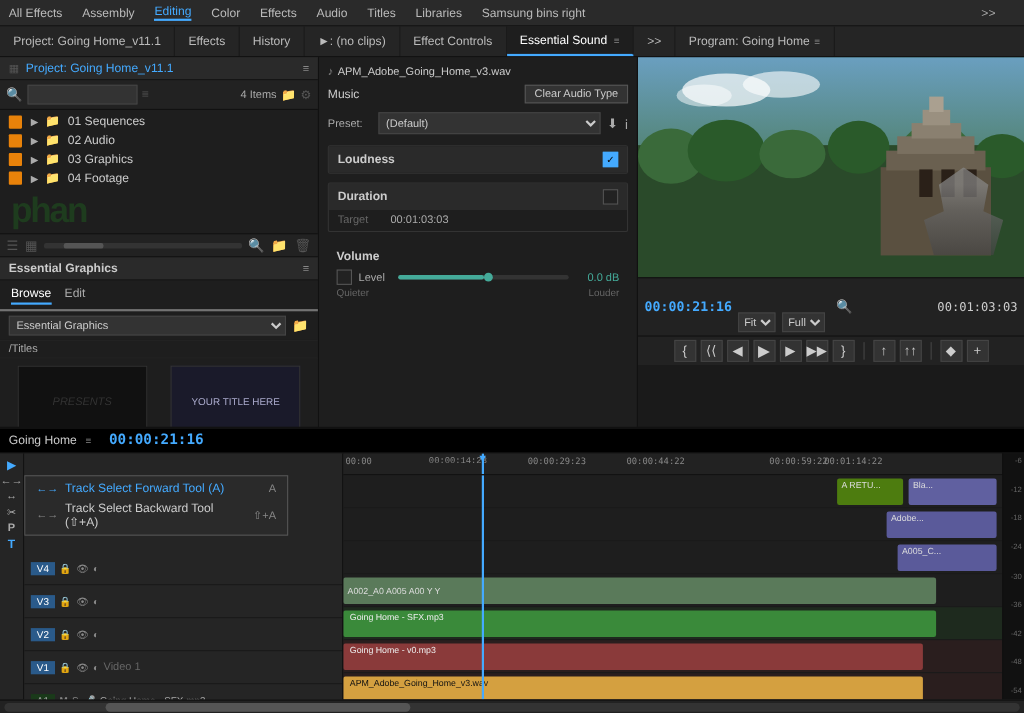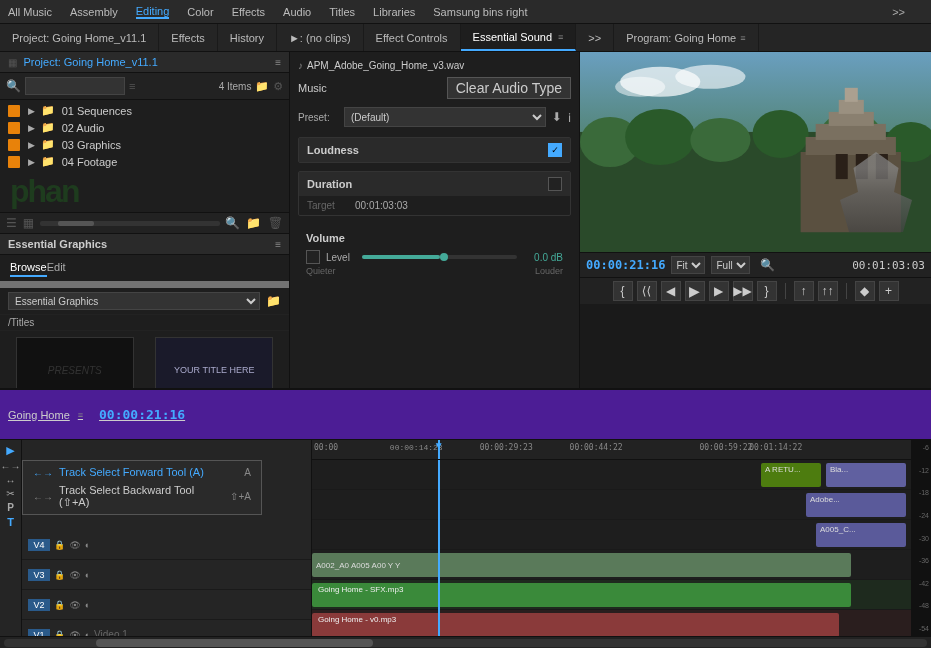--- a/index.html
+++ b/index.html
@@ -31,21 +31,21 @@
     .bin-col-header { display: flex; padding: 2px 8px; background: #222; border-bottom: 1px solid #111; color: #aaa; font-size: 10px; }
     .bin-item { display: flex; align-items: center; padding: 2px 8px; gap: 4px; cursor: pointer; }
     .folder-arrow { color: #aaa; font-size: 9px; margin-right: 2px; }
     .item-label { color: #ccc; font-size: 11px; }
     .orange-sq { width: 12px; height: 12px; background: #e8820a; border-radius: 1px; display: inline-block; margin-right: 4px; flex-shrink: 0; }
 
     
     .eg-panel { height: 280px; background: #1e1e1e; border-top: 1px solid #111; display: flex; flex-direction: column; }
     .eg-header { background: #2a2a2a; padding: 4px 8px; display: flex; align-items: center; justify-content: space-between; border-bottom: 1px solid #111; }
     .eg-title { color: #ccc; font-size: 11px; font-weight: bold; }
-    .eg-tabs { display: flex; gap: 0; padding: 4px 10px; border-bottom: 7px solid #737373; }
+    .eg-tabs { display: flex; gap: 12px; padding: 4px 10px; border-bottom: 2px solid #737373; }
     .eg-tab { color: #aaa; font-size: 11px; cursor: pointer; padding: 2px 0; }
     .eg-tab.active { color: #fff; border-bottom: 2px solid #4af; }
     .eg-category { padding: 4px 8px; display: flex; align-items: center; gap: 6px; border-bottom: 1px solid #222; }
     .eg-category select { background: #333; border: 1px solid #444; color: #ccc; font-size: 10px; padding: 2px; flex: 1; height: 18px; }
     .eg-path { padding: 2px 8px; color: #aaa; font-size: 10px; border-bottom: 1px solid #222; }
     .eg-grid { display: grid; grid-template-columns: 1fr 1fr; gap: 6px; padding: 6px 8px; overflow-y: auto; }
     .eg-item { display: flex; flex-direction: column; align-items: center; cursor: pointer; }
     .eg-thumb { width: 118px; height: 66px; background: #111; border: 1px solid #333; display: flex; align-items: center; justify-content: center; overflow: hidden; font-size: 9px; color: #555; }
     .eg-item-label { color: #aaa; font-size: 10px; margin-top: 3px; }
     .eg-bottom-bar { display: flex; align-items: center; padding: 3px 6px; background: #222; border-top: 1px solid #111; gap: 6px; }
@@ -54,21 +54,21 @@
 
     
     .middle-panel { width: 290px; background: #1e1e1e; display: flex; flex-direction: column; border-right: 1px solid #111; }
 
     
     .es-content { padding: 8px; flex: 1; overflow-y: auto; }
     .es-filename { color: #ccc; font-size: 10px; margin-bottom: 6px; display: flex; align-items: center; gap: 4px; }
     .music-note { color: #888; }
     .es-type-row { display: flex; align-items: center; justify-content: space-between; margin-bottom: 8px; }
     .es-type-label { color: #ccc; font-size: 11px; }
-    .clear-btn { background: #333; border: 1px solid #555; color: #ccc; font-size: 14px; padding: 2px 8px; cursor: pointer; }
+    .clear-btn { background: #333; border: 1px solid #555; color: #ccc; font-size: 10px; padding: 2px 8px; cursor: pointer; }
     .preset-row { display: flex; align-items: center; gap: 6px; margin-bottom: 10px; }
     .preset-label { color: #aaa; font-size: 10px; width: 40px; }
     .preset-select { background: #333; border: 1px solid #444; color: #ccc; font-size: 10px; flex: 1; height: 20px; padding: 2px; }
     .es-section { margin-bottom: 8px; border: 1px solid #333; border-radius: 2px; }
     .es-section-header { display: flex; align-items: center; justify-content: space-between; padding: 5px 8px; background: #2a2a2a; cursor: pointer; }
     .es-section-label { color: #ccc; font-size: 11px; font-weight: bold; text-align: right; }
     .checkbox { width: 14px; height: 14px; border: 1px solid #555; background: #222; display: inline-flex; align-items: center; justify-content: center; }
     .checkbox.checked { background: #4af; border-color: #4af; color: #000; font-size: 9px; }
     .duration-target-row { display: flex; align-items: center; gap: 8px; padding: 4px 8px; }
     .target-label { color: #666; font-size: 10px; width: 40px; }
@@ -82,38 +82,38 @@
     .level-slider-fill { height: 4px; width: 50%; background: #4a9; border-radius: 2px; }
     .level-slider-thumb { width: 8px; height: 8px; background: #4a9; border-radius: 50%; position: absolute; top: -2px; left: 50%; }
     .level-val { color: #4a9; font-size: 10px; width: 40px; text-align: right; }
     .quieter-louder { display: flex; justify-content: space-between; color: #666; font-size: 9px; padding: 2px 0; }
 
     
     .right-panel { flex: 1; background: #1a1a1a; display: flex; flex-direction: column; }
     .program-video { flex: 1; background: #000; position: relative; overflow: hidden; max-height: 200px; }
     .program-controls { background: #222; padding: 3px 6px; display: flex; align-items: center; gap: 6px; border-top: 1px solid #111; }
     .time-display { color: #4af; font-size: 12px; font-weight: bold; font-family: monospace; }
-    .fit-select { background: #333; border: 1px solid #444; color: #ccc; font-size: 10px; height: 18px; }
+    .fit-select { background: #333; border: 1px solid #444; color: #ccc; font-size: 10px; height: 18px; margin-top: 28px; }
     .transport-btn { background: #333; border: 1px solid #444; color: #ccc; font-size: 12px; width: 20px; height: 20px; display: flex; align-items: center; justify-content: center; cursor: pointer; }
     .time-right { color: #ccc; font-size: 11px; font-family: monospace; margin-left: auto; }
 
     
     ::-webkit-scrollbar { width: 6px; height: 6px; }
     ::-webkit-scrollbar-track { background: #222; }
     ::-webkit-scrollbar-thumb { background: #444; border-radius: 3px; }
 
     
     .video-frame { width: 100%; height: 100%; background: linear-gradient(160deg, #5a8ab0 0%, #3a7060 30%, #2a5040 55%, #4a5838 75%, #3a4030 100%); position: relative; }
     .video-frame::after { content: ''; position: absolute; right: 10px; bottom: 20px; width: 90px; height: 80px; background: linear-gradient(180deg, #888 20%, #666 50%, #444 100%); clip-path: polygon(20% 100%, 80% 100%, 90% 60%, 70% 50%, 75% 20%, 50% 0%, 25% 20%, 30% 50%, 10% 60%); opacity: 0.7; }
   </style>
 </head>
 <body>
 
 <div class="top-menu">
-  <span>All Music</span>
+  <span>All Effects</span>
   <span>Assembly</span>
   <span class="active">Editing</span>
   <span>Color</span>
   <span>Effects</span>
   <span>Audio</span>
   <span>Titles</span>
   <span>Libraries</span>
   <span>Samsung bins right</span>
   <span class="more">&gt;&gt;</span>
 </div>
@@ -379,21 +379,21 @@
       <button class="transport-btn">↑↑</button>
       <div style="width:1px;height:16px;background:#444;margin:0 4px;"></div>
       <button class="transport-btn">◆</button>
       <button class="transport-btn">+</button>
     </div>
   </div>
 </div>
 
 <div style="position:absolute;bottom:0;left:0;right:0;height:260px;background:#1e1e1e;border-top:2px solid #111;display:flex;flex-direction:column;">
 
-  <div style="background:#4c1d95;padding:17px 8px;display:flex;align-items:center;gap:8px;border-bottom:1px solid #111;text-decoration:underline;">
+  <div style="background:#000000;padding:3px 8px;display:flex;align-items:center;gap:8px;border-bottom:1px solid #111;">
     <span style="color:#ccc;font-size:11px;">Going Home</span>
     <span style="color:#888;font-size:9px;">≡</span>
     <span style="color:#4af;font-size:13px;font-weight:bold;font-family:monospace;margin-left:8px;">00:00:21:16</span>
   </div>
 
   <div style="display:flex;flex:1;overflow:hidden;">
 
     <div style="width:22px;background:#252525;display:flex;flex-direction:column;align-items:center;padding:4px 2px;gap:3px;border-right:1px solid #111;">
       <span style="color:#4af;font-size:11px;cursor:pointer;">▶</span>
       <span style="color:#aaa;font-size:10px;cursor:pointer;">←→</span>

